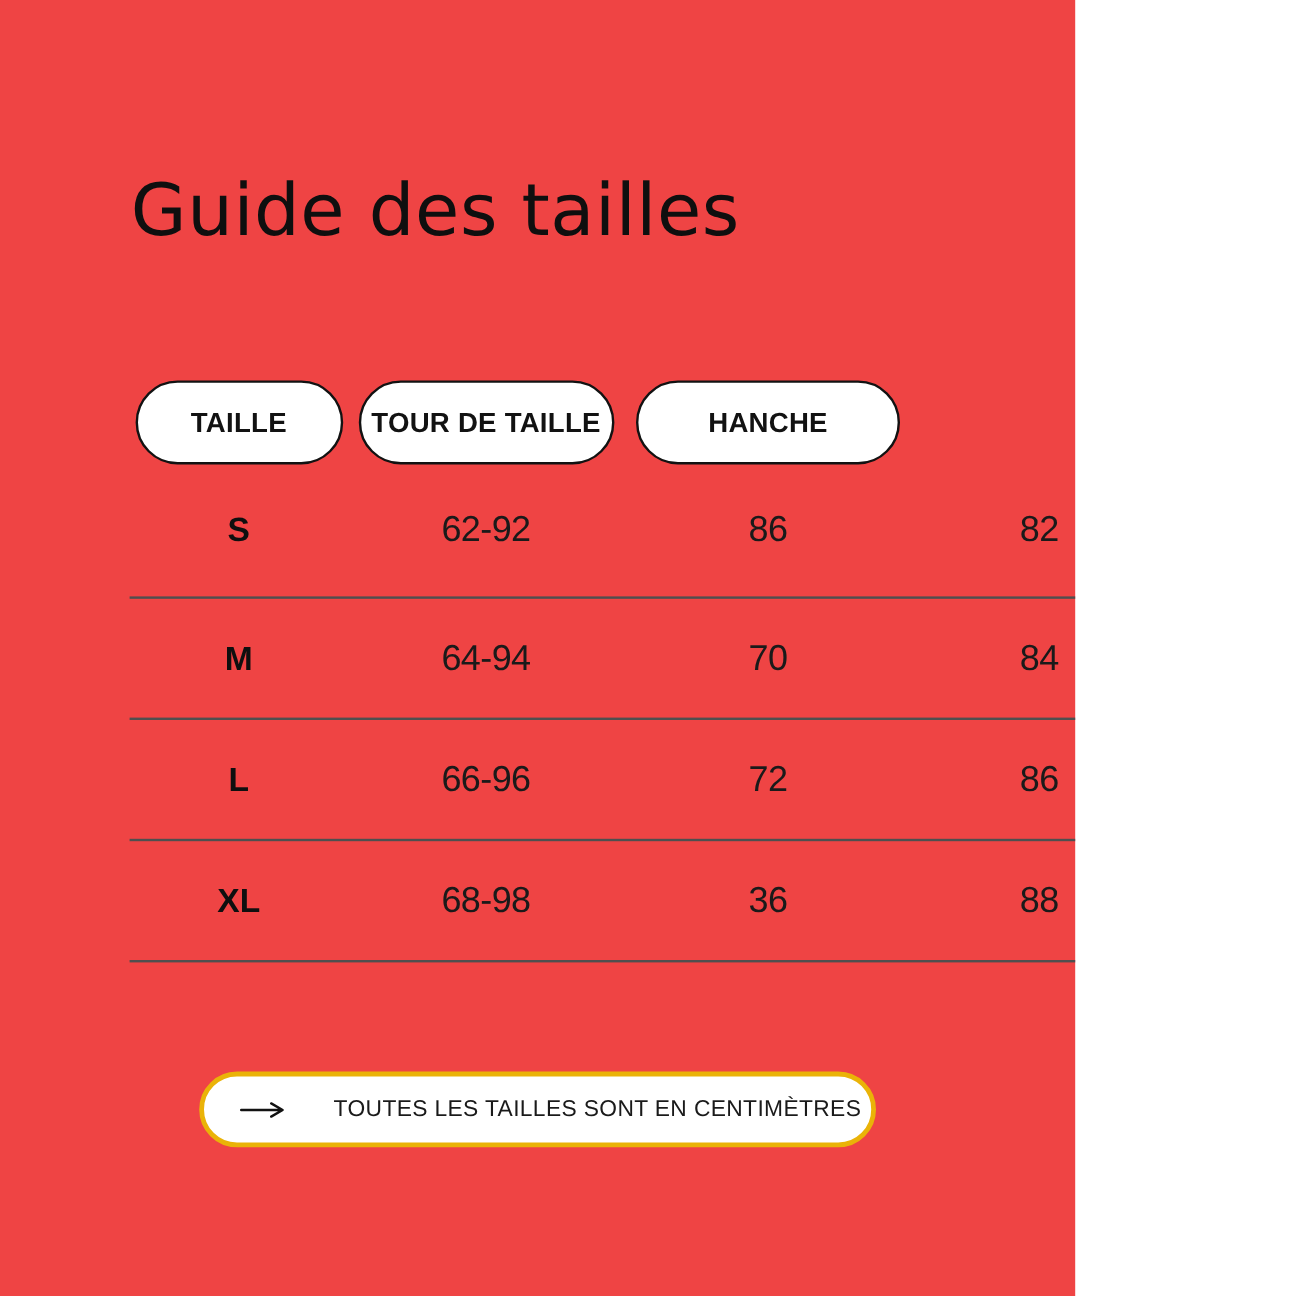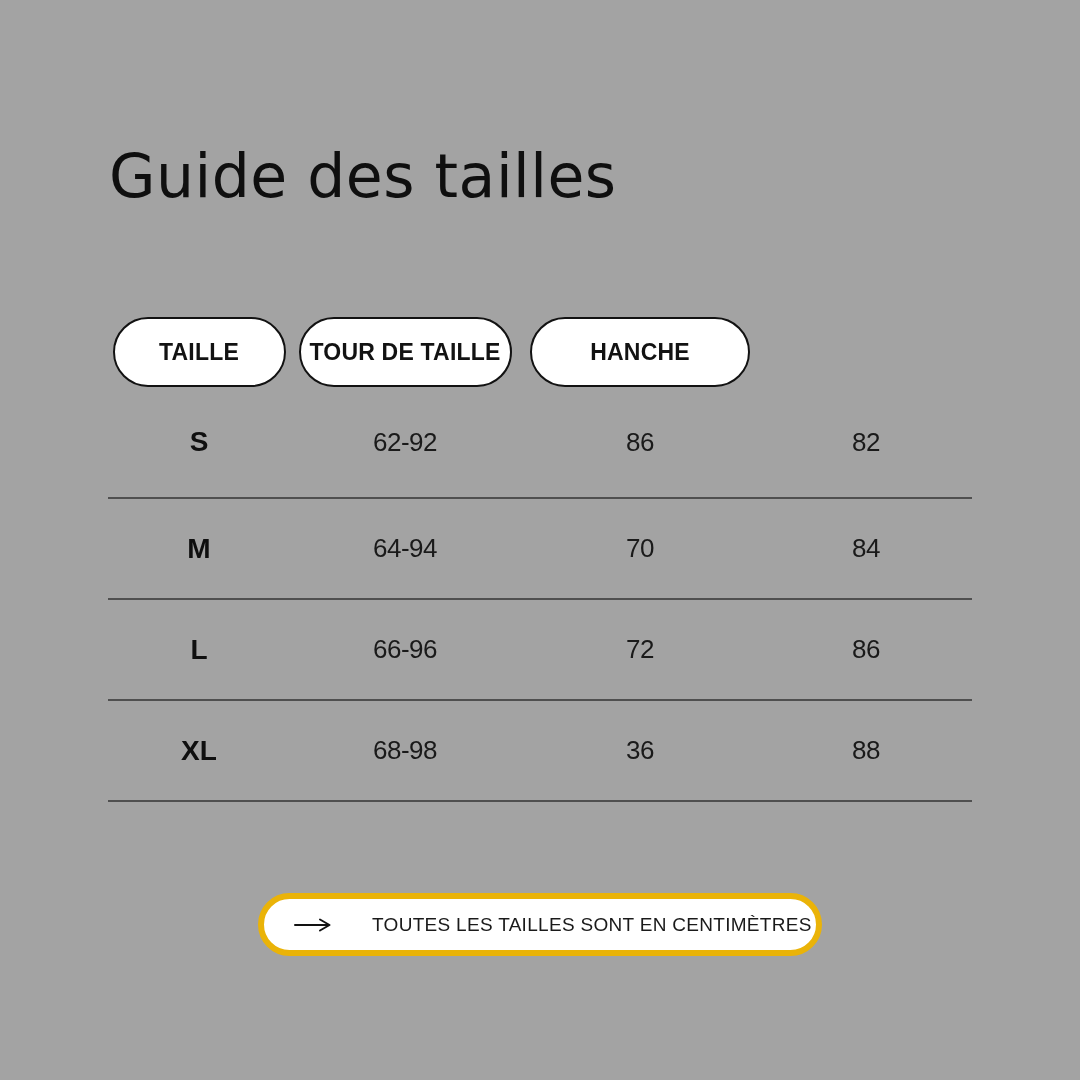--- a/index.html
+++ b/index.html
@@ -1,20 +1,20 @@
 <!DOCTYPE html>
 <html><head>
 <meta charset="utf-8">
 <style>
   html, body { margin: 0; padding: 0; background: #ffffff; }
   .canvas {
     position: relative;
-    width: 1080px;
+    width: 896px;
     height: 1080px;
-    background: #a3a3a3;
+    background: #ef4444;
     font-family: "Liberation Sans", sans-serif;
     color: #121212;
     overflow: hidden;
   }
   .title {
     position: absolute;
     left: 109px;
     top: 146px;
     margin: 0;
     font-size: 60px;
@@ -60,39 +60,39 @@
   .hcell:nth-child(4) .pill { width: 204px; }
   .trow {
     height: 99px;
     border-bottom: 2px solid #4f4f4f;
   }
   .trow.first { height: 110px; }
   .cell {
     display: flex;
     align-items: center;
     justify-content: center;
-    font-size: 26px;
+    font-size: 30px;
     letter-spacing: -0.5px;
     color: #1a1a1a;
   }
   .cell.size {
     font-weight: bold;
     font-size: 28px;
     letter-spacing: 0;
     color: #0f0f0f;
   }
   .footer-pill {
     position: absolute;
     top: 893px;
     left: 50%;
     transform: translateX(-50%);
     box-sizing: border-box;
     width: 564px;
     height: 63px;
-    border: 6px solid #eab308;
+    border: 4px solid #eab308;
     border-radius: 32px;
     background: #ffffff;
     display: flex;
     align-items: center;
     justify-content: flex-start;
     gap: 38px;
     padding: 0 30px;
   }
   .arrow-wrap {
     display: flex;

